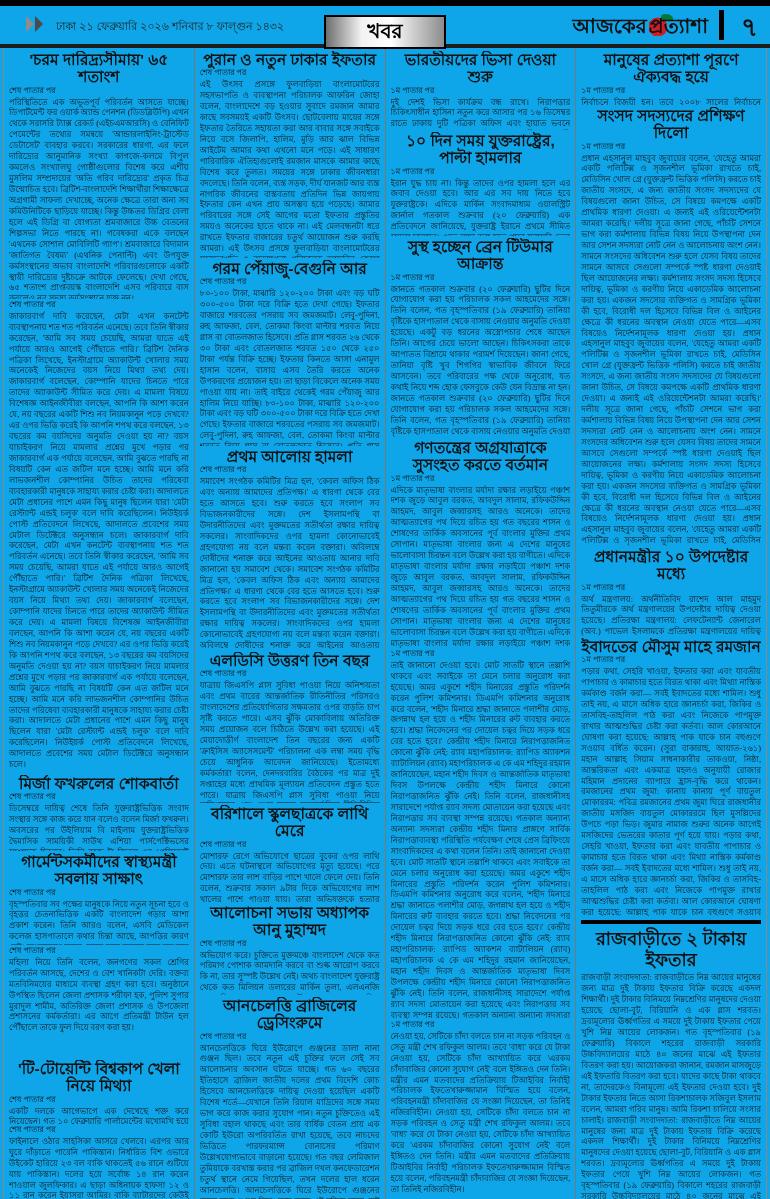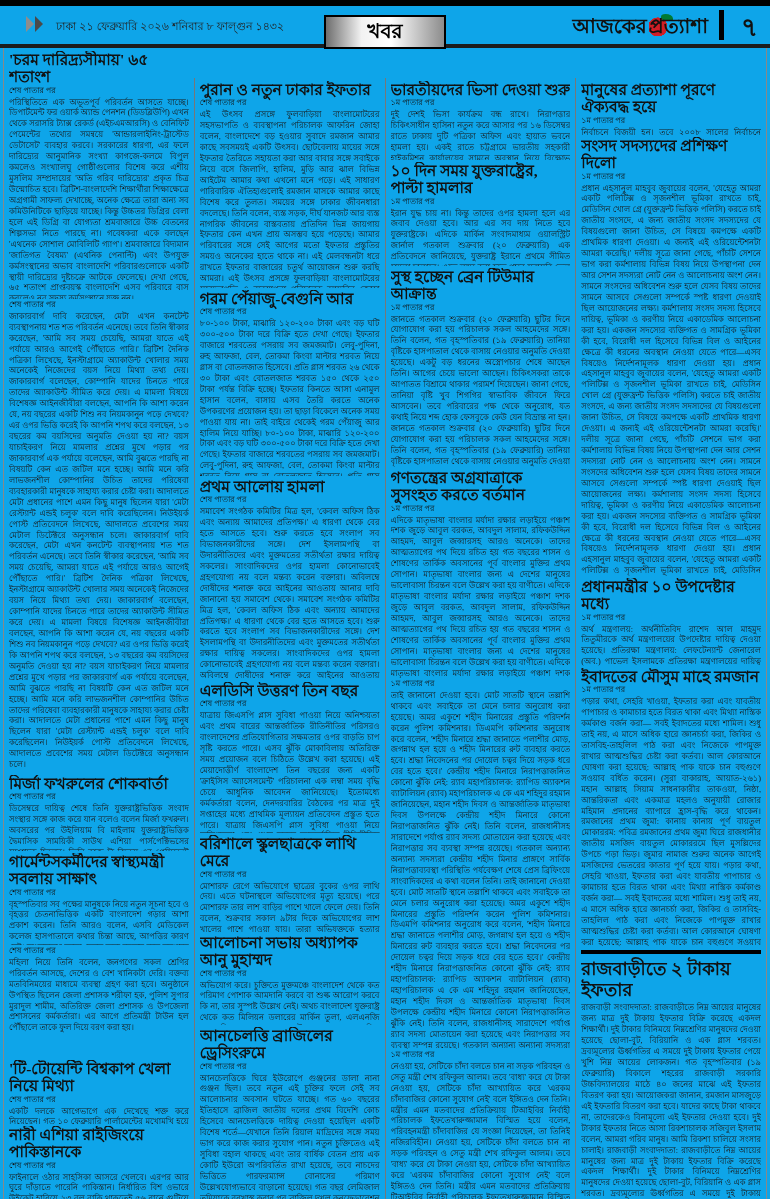--- a/index.html
+++ b/index.html
@@ -27,24 +27,24 @@
         background:radial-gradient(circle at 40% 55%, #d01e26 0 55%, transparent 56%);z-index:0;}
   #masthead .m2 .leaf{position:absolute;left:14px;top:-1px;width:12px;height:7px;
         background:#007a33;border-radius:60% 100% 20% 80%;z-index:0;}
   #masthead .m2 .t{position:relative;z-index:1;}
   #pnum-bar{position:absolute;right:46px;top:4px;width:5px;height:30px;background:#000;}
   #pagenum{position:absolute;right:12px;top:1px;font-size:26px;font-weight:bold;
         font-family:"Liberation Sans", sans-serif;}
   
   #cols{display:flex;height:1151px;margin:0 3px;border-left:1px solid #888;border-right:1px solid #888;}
   .col{flex:1 1 0;padding:3px 5px 0 5px;min-width:0;}
-  .col + .col{border-left:1px solid #777;margin-top:30px;}
+  .col + .col{border-left:1px solid #777;}
   .art{overflow:hidden;margin-bottom:2px;}
-  .art h2{margin:0 0 1px 0;text-align:left;font-size:15.5px;line-height:1.12;
-        font-weight:bold;font-family:Liberation Serif, serif;letter-spacing:0;}
+  .art h2{margin:0 0 1px 0;text-align:center;font-size:15.5px;line-height:1.12;
+        font-weight:bold;font-family:Liberation Sans, sans-serif;letter-spacing:0;}
   .art .dl{text-align:left;font-size:8px;line-height:1.1;margin:0 0 2px 0;color:#111;}
   .art .dl:empty{display:none;}
   .art .body{margin:0;font-size:8.3px;line-height:1.32;text-align:justify;color:#181818;}
   .art.big{border-top:4px solid #000;padding-top:5px;}
   .art.big h2{font-size:18px;line-height:1.15;font-weight:800;margin-bottom:3px;}
 </style>
 </head>
 <body>
 
 <div id="page">
@@ -91,21 +91,20 @@
       <div class="art" style="height:111px">
         <div class="dl">শেষ পাতার পর</div>
         <p class="body">মহিলা নিয়ে তিনি বলেন, জনগণের সকল শ্রেণির পরিবর্তন আসছে, দেশের ও বেশ খানিকটা দেরি। বক্তব্য মতবিনিময়ের মাধ্যমে ব্যবস্থা গ্রহণ করা হবে। অনুষ্ঠানে উপস্থিত ছিলেন জেলা প্রশাসক শরীফা হক, পুলিশ সুপার মুরাদুল শামীম, অতিরিক্ত জেলা প্রশাসক ও উপজেলা প্রশাসনের কর্মকর্তারা। এর আগে প্রতিমন্ত্রী টাউন হল পৌঁছালে তাকে ফুল দিয়ে বরণ করা হয়।</p>
       </div>
       <div class="art" style="height:64px">
         <h2>'টি-টোয়েন্টি বিশ্বকাপ খেলা নিয়ে মিথ্যা</h2>
         <div class="dl">শেষ পাতার পর</div>
         <p class="body">একটি দলকে আগেভাগে এক দেখেছে শক্ত করে নিয়েছেন। গত ১০ ফেব্রুয়ারি পার্লামেন্টের মুখোমুখি হয়ে ভারতীয় এশিয়া কাপের অনেক প্রশ্নের মুখে পড়েন। আমাদের বী বিভাগ, নিজেদের বিশ্বকাপ বাছাইয়ের প্রস্তুতি নিয়ে নিশ্চিত করা হয়েছে বলেও জানান তিনি।</p>
       </div>
       <div class="art" style="height:80px">
-        <h2>নারী এশিয়া রাইজিংয়ে পাকিস্তানকে</h2>
         <div class="dl">শেষ পাতার পর</div>
         <p class="body">ফাইনালে ওঠার সাহসিকা আসরে খেলবে। এরপর আর ঘুরে দাঁড়াতে পারেনি পাকিস্তান। নির্ধারিত বিশ ওভারে উইকেট হারিয়ে ২৩ বল বাকি থাকতেই ৫৬ রানে গুটিয়ে যায় পাকিস্তান। দলের হয়ে সর্বোচ্চ ১৪ রান করেন শাওয়াল জুলফিকার। এ ছাড়া অধিনায়ক হাফসা ১২ ও ১১ রান করেন ইয়াসরা আমির। বাকি ব্যাটারদের কেউই দুই অঙ্কের ঘর স্পর্শ করতে পারেননি। বাংলাদেশের পক্ষে নাসরিনা নেন দুর্দান্ত এট উইকেট।</p>
       </div>
     </div>
 
     <div class="col">
       <div class="art" style="height:207px">
         <h2>পুরান ও নতুন ঢাকার ইফতার</h2>
         <div class="dl">শেষ পাতার পর</div>
         <p class="body">এই উৎসব প্রসঙ্গে ফুলবাড়িয়া বাংলামোটরের সহসভাপতি ও ব্যবস্থাপনা পরিচালক আফরিন জোহা বলেন, বাংলাদেশে বড় হওয়ার সুবাদে রমজান আমার কাছে সবসময়ই একটি উৎসব। ছোটবেলায় মায়ের সঙ্গে ইফতার তৈরিতে সহায়তা করা আর বাবার সঙ্গে সবাইকে নিয়ে বসে জিলাপি, হালিম, মুড়ি আর ঝাল বিভিন্ন আইটেম আমার কথা এখনো মনে পড়ে। এই সাধারণ পারিবারিক ঐতিহ্যগুলোই রমজান মাসকে আমার কাছে বিশেষ করে তুলত। সময়ের সঙ্গে ঢাকার জীবনধারা বদলেছে। তিনি বলেন, ব্যস্ত সড়ক, দীর্ঘ যানজট আর ব্যস্ত নাগরিক জীবনের বাস্তবতায় প্রতিদিন ভিন্ন জায়গায় ইফতার কেন এখন প্রায় অসম্ভব হয়ে পড়েছে। আমার পরিবারের সঙ্গে সেই আগের মতো ইফতার প্রস্তুতির সময়ও অনেকের হাতে থাকে না। এই মেলবন্ধনটা ধরে রাখতে ইফতার বাজারের চতুর্থ আয়োজন শুরু করছি আমরা। এই উৎসব প্রসঙ্গে ফুলবাড়িয়া বাংলামোটরের সহসভাপতি ও ব্যবস্থাপনা পরিচালক আফরিন জোহা বলেন, বাংলাদেশে বড় হওয়ার সুবাদে রমজান আমার কাছে সবসময়ই একটি উৎসব। ছোটবেলায় মায়ের সঙ্গে ইফতার তৈরিতে সহায়তা করা আর বাবার সঙ্গে সবাইকে নিয়ে বসে জিলাপি, হালিম, মুড়ি আর ঝাল বিভিন্ন আইটেম আমার কথা এখনো মনে পড়ে। এই সাধারণ পারিবারিক ঐতিহ্যগুলোই রমজান মাসকে আমার কাছে বিশেষ করে তুলত। সময়ের সঙ্গে ঢাকার জীবনধারা বদলেছে। তিনি বলেন, ব্যস্ত সড়ক, দীর্ঘ যানজট আর ব্যস্ত নাগরিক জীবনের বাস্তবতায় প্রতিদিন ভিন্ন জায়গায় ইফতার কেন এখন প্রায় অসম্ভব হয়ে পড়েছে। আমার পরিবারের সঙ্গে সেই আগের মতো ইফতার প্রস্তুতির সময়ও অনেকের হাতে থাকে না। এই মেলবন্ধনটা ধরে রাখতে ইফতার বাজারের চতুর্থ আয়োজন শুরু করছি আমরা।</p>

